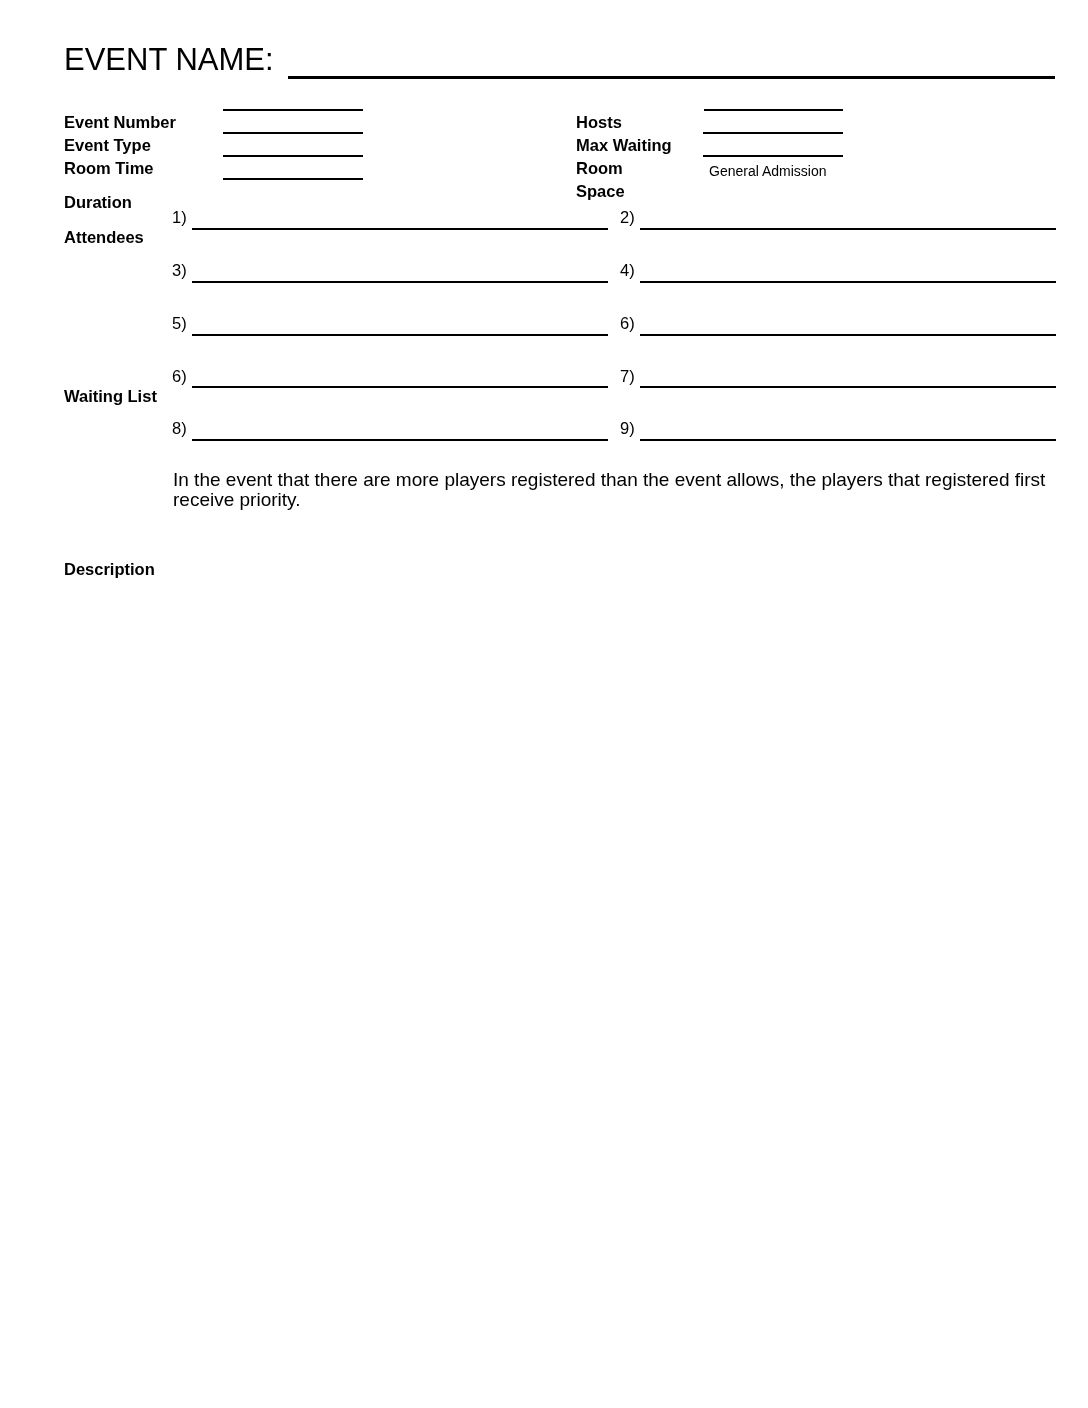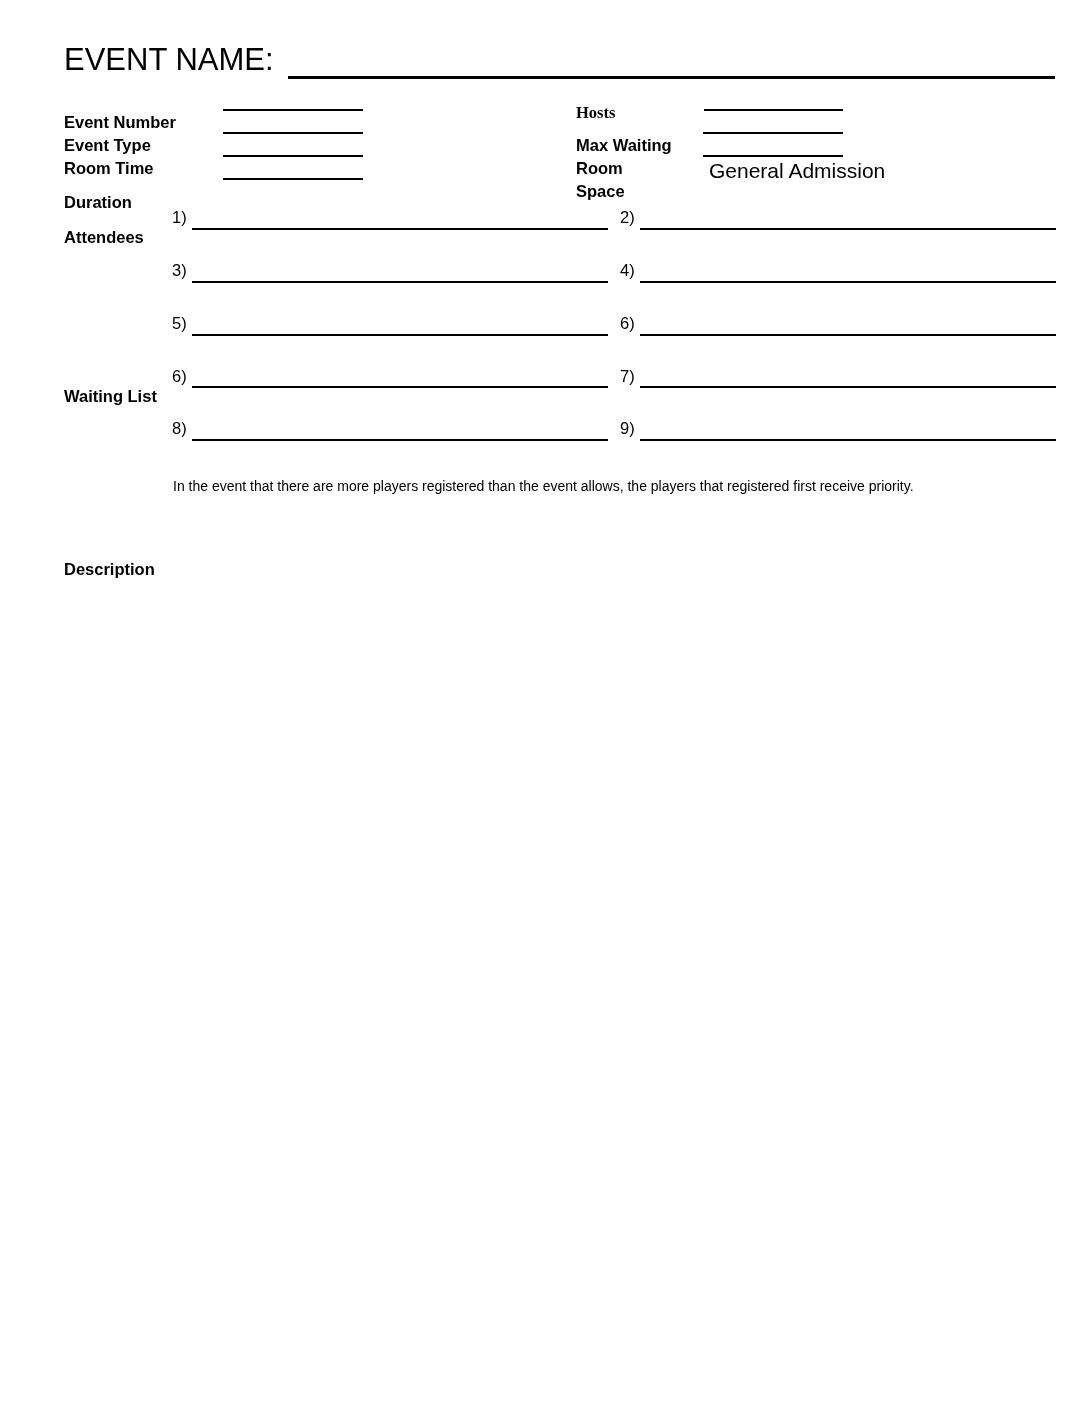--- a/index.html
+++ b/index.html
@@ -7,47 +7,47 @@
     width: 1088px; height: 1408px; position: relative; overflow: hidden;
     font-family: "Liberation Sans", sans-serif; color: #000000;
   }
   .abs { position: absolute; }
   .title {
     left: 64px; top: 42px; font-size: 31px; font-weight: normal; letter-spacing: 0px;
     white-space: nowrap; line-height: 36px;
   }
   .title-line { left: 288px; top: 76px; width: 767px; height: 3px; background: #000; }
   .lbl { font-size: 16.5px; font-weight: bold; white-space: nowrap; line-height: 20px; margin-top: 20px; }
-  .val { font-size: 21px; font-weight: normal; white-space: nowrap; line-height: 20px; }
+  .val { font-size: 14px; font-weight: normal; white-space: nowrap; line-height: 20px; }
   .short-line { width: 140px; height: 2px; background: #000; }
   .num { font-size: 16.5px; font-weight: normal; white-space: nowrap; line-height: 20px; }
   .long-line { height: 2px; background: #000; }
   .note {
-    left: 173px; top: 470px; width: 890px; font-size: 14px; line-height: 20px; margin-top: 6px;
+    left: 173px; top: 470px; width: 890px; font-size: 19px; line-height: 20px;
   }
 </style>
 </head>
 <body>
 
 <div class="abs title">EVENT NAME:</div>
 <div class="abs title-line"></div>
 
 <div class="abs lbl" style="left:64px; top:92px;">Event Number</div>
 <div class="abs short-line" style="left:223px; top:109px;"></div>
 
 <div class="abs lbl" style="left:64px; top:115px;">Event Type</div>
 <div class="abs short-line" style="left:223px; top:132px;"></div>
 
 <div class="abs lbl" style="left:64px; top:138px;">Room Time</div>
 <div class="abs short-line" style="left:223px; top:155px;"></div>
 
 <div class="abs lbl" style="left:64px; top:172px;">Duration</div>
 <div class="abs short-line" style="left:223px; top:178px;"></div>
 
-<div class="abs lbl" style="left:576px; top:83px;font-family:Liberation Serif, serif;">Hosts</div>
+<div class="abs lbl" style="left:576px; top:92px;">Hosts</div>
 <div class="abs short-line" style="left:704px; top:109px; width:139px;"></div>
 
 <div class="abs lbl" style="left:576px; top:115px;">Max Waiting</div>
 <div class="abs short-line" style="left:703px; top:132px;"></div>
 
 <div class="abs lbl" style="left:576px; top:138px;">Room</div>
 <div class="abs short-line" style="left:703px; top:155px;"></div>
 
 <div class="abs lbl" style="left:576px; top:161px;">Space</div>
 <div class="abs val" style="left:709px; top:161px;">General Admission</div>

